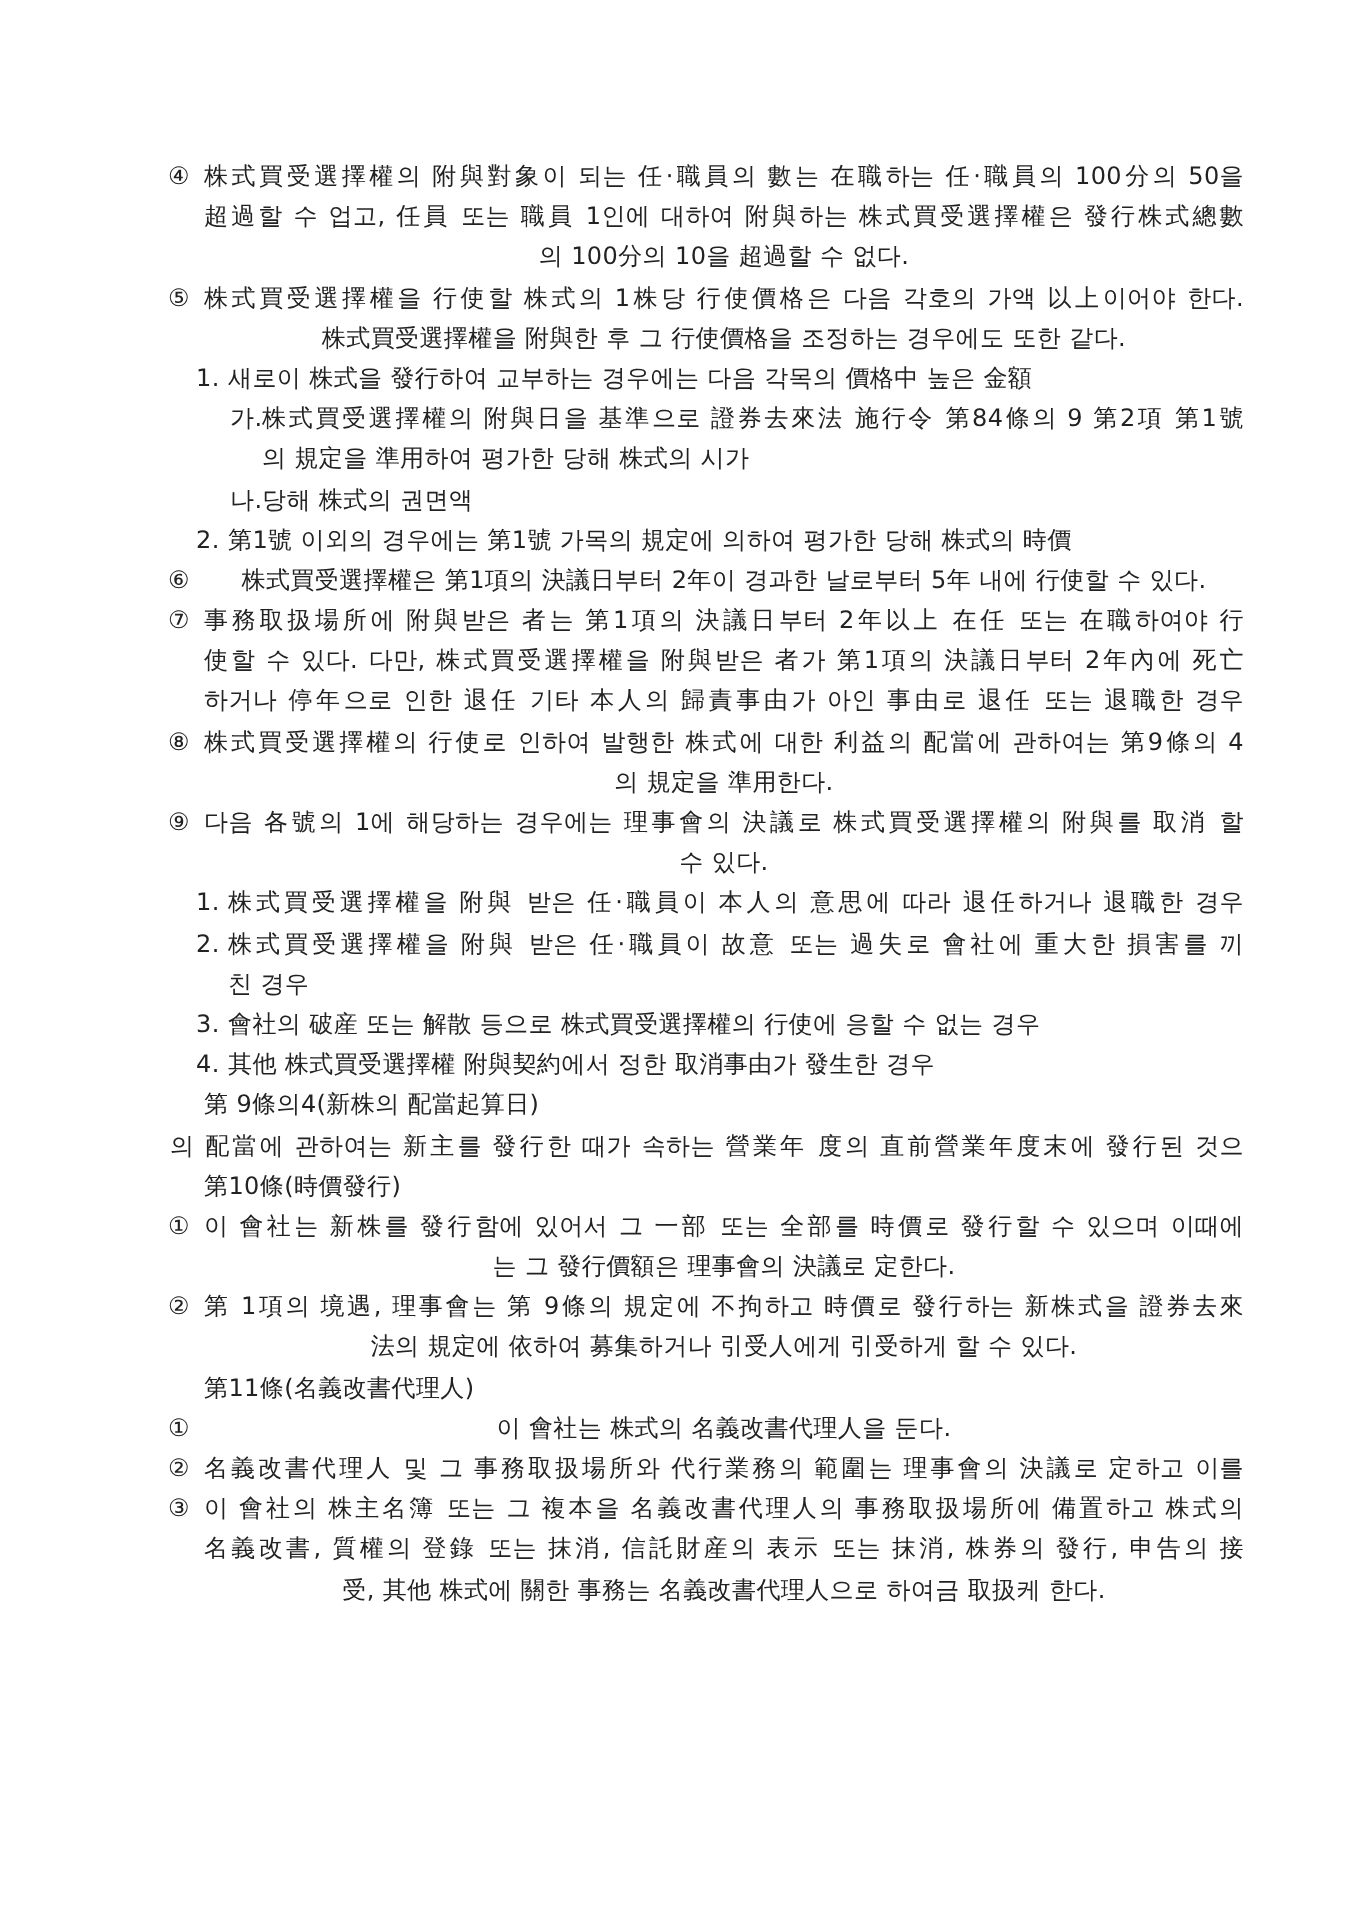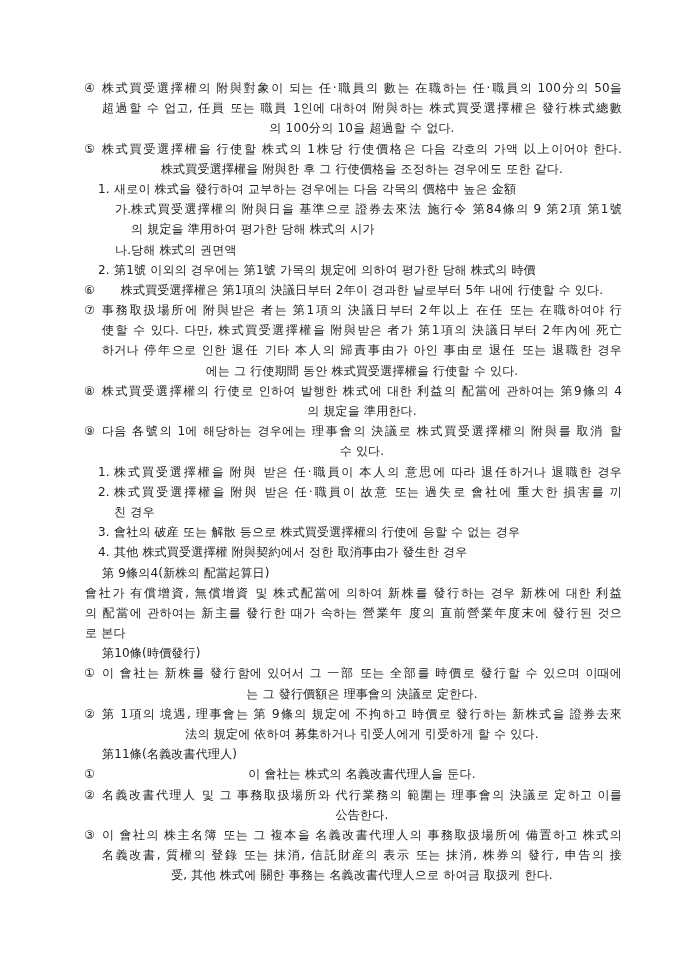--- a/index.html
+++ b/index.html
@@ -62,40 +62,36 @@
       <div class="line c"><span>株式買受選擇權을 附與한 후 그 行使價格을 조정하는 경우에도 또한 같다.</span></div>
       <div class="line n"><span class="marker">1.</span><span>새로이 株式을 發行하여 교부하는 경우에는 다음 각목의 價格中 높은 金額</span></div>
       <div class="line g j"><span class="marker">가.</span><span>株式買受選擇權의 附與日을 基準으로 證券去來法 施行令 第84條의 9 第2項 第1號</span></div>
       <div class="line g"><span>의 規定을 準用하여 평가한 당해 株式의 시가</span></div>
       <div class="line g"><span class="marker">나.</span><span>당해 株式의 권면액</span></div>
       <div class="line n"><span class="marker">2.</span><span>第1號 이외의 경우에는 第1號 가목의 規定에 의하여 평가한 당해 株式의 時價</span></div>
       <div class="line c"><span class="marker">⑥</span><span>株式買受選擇權은 第1項의 決議日부터 2年이 경과한 날로부터 5年 내에 行使할 수 있다.</span></div>
       <div class="line c j"><span class="marker">⑦</span><span>事務取扱場所에 附與받은 者는 第1項의 決議日부터 2年以上 在任 또는 在職하여야 行</span></div>
       <div class="line c j"><span>使할 수 있다. 다만, 株式買受選擇權을 附與받은 者가 第1項의 決議日부터 2年內에 死亡</span></div>
       <div class="line c j"><span>하거나 停年으로 인한 退任 기타 本人의 歸責事由가 아인 事由로 退任 또는 退職한 경우</span></div>
-      <div class="line c"><span>에는 그 行使期間 동안 株式買受選擇權을 行使할 수 있다.</span></div>
       <div class="line c j"><span class="marker">⑧</span><span>株式買受選擇權의 行使로 인하여 발행한 株式에 대한 利益의 配當에 관하여는 第9條의 4</span></div>
       <div class="line c"><span>의 規定을 準用한다.</span></div>
       <div class="line c j"><span class="marker">⑨</span><span>다음 各號의 1에 해당하는 경우에는 理事會의 決議로 株式買受選擇權의 附與를 取消 할</span></div>
       <div class="line c"><span>수 있다.</span></div>
       <div class="line n j"><span class="marker">1.</span><span>株式買受選擇權을 附與 받은 任·職員이 本人의 意思에 따라 退任하거나 退職한 경우</span></div>
       <div class="line n j"><span class="marker">2.</span><span>株式買受選擇權을 附與 받은 任·職員이 故意 또는 過失로 會社에 重大한 損害를 끼</span></div>
       <div class="line n"><span>친 경우</span></div>
       <div class="line n"><span class="marker">3.</span><span>會社의 破産 또는 解散 등으로 株式買受選擇權의 行使에 응할 수 없는 경우</span></div>
       <div class="line n"><span class="marker">4.</span><span>其他 株式買受選擇權 附與契約에서 정한 取消事由가 發生한 경우</span></div>
       <div class="line a"><span>第 9條의4(新株의 配當起算日)</span></div>
-      <div class="line b j"><span>會社가 有償增資, 無償增資 및 株式配當에 의하여 新株를 發行하는 경우 新株에 대한 利益</span></div>
       <div class="line b j"><span>의 配當에 관하여는 新主를 發行한 때가 속하는 營業年 度의 直前營業年度末에 發行된 것으</span></div>
-      <div class="line b"><span>로 본다</span></div>
       <div class="line a"><span>第10條(時價發行)</span></div>
       <div class="line c j"><span class="marker">①</span><span>이 會社는 新株를 發行함에 있어서 그 一部 또는 全部를 時價로 發行할 수 있으며 이때에</span></div>
       <div class="line c"><span>는 그 發行價額은 理事會의 決議로 定한다.</span></div>
       <div class="line c j"><span class="marker">②</span><span>第 1項의 境遇, 理事會는 第 9條의 規定에 不拘하고 時價로 發行하는 新株式을 證券去來</span></div>
       <div class="line c"><span>法의 規定에 依하여 募集하거나 引受人에게 引受하게 할 수 있다.</span></div>
       <div class="line a"><span>第11條(名義改書代理人)</span></div>
       <div class="line c"><span class="marker">①</span><span>이 會社는 株式의 名義改書代理人을 둔다.</span></div>
       <div class="line c j"><span class="marker">②</span><span>名義改書代理人 및 그 事務取扱場所와 代行業務의 範圍는 理事會의 決議로 定하고 이를</span></div>
-      <div class="line c"><span>公告한다.</span></div>
       <div class="line c j"><span class="marker">③</span><span>이 會社의 株主名簿 또는 그 複本을 名義改書代理人의 事務取扱場所에 備置하고 株式의</span></div>
       <div class="line c j"><span>名義改書, 質權의 登錄 또는 抹消, 信託財産의 表示 또는 抹消, 株券의 發行, 申告의 接</span></div>
       <div class="line c"><span>受, 其他 株式에 關한 事務는 名義改書代理人으로 하여금 取扱케 한다.</span></div>
     </div>
 </div>
 
 </body></html>

